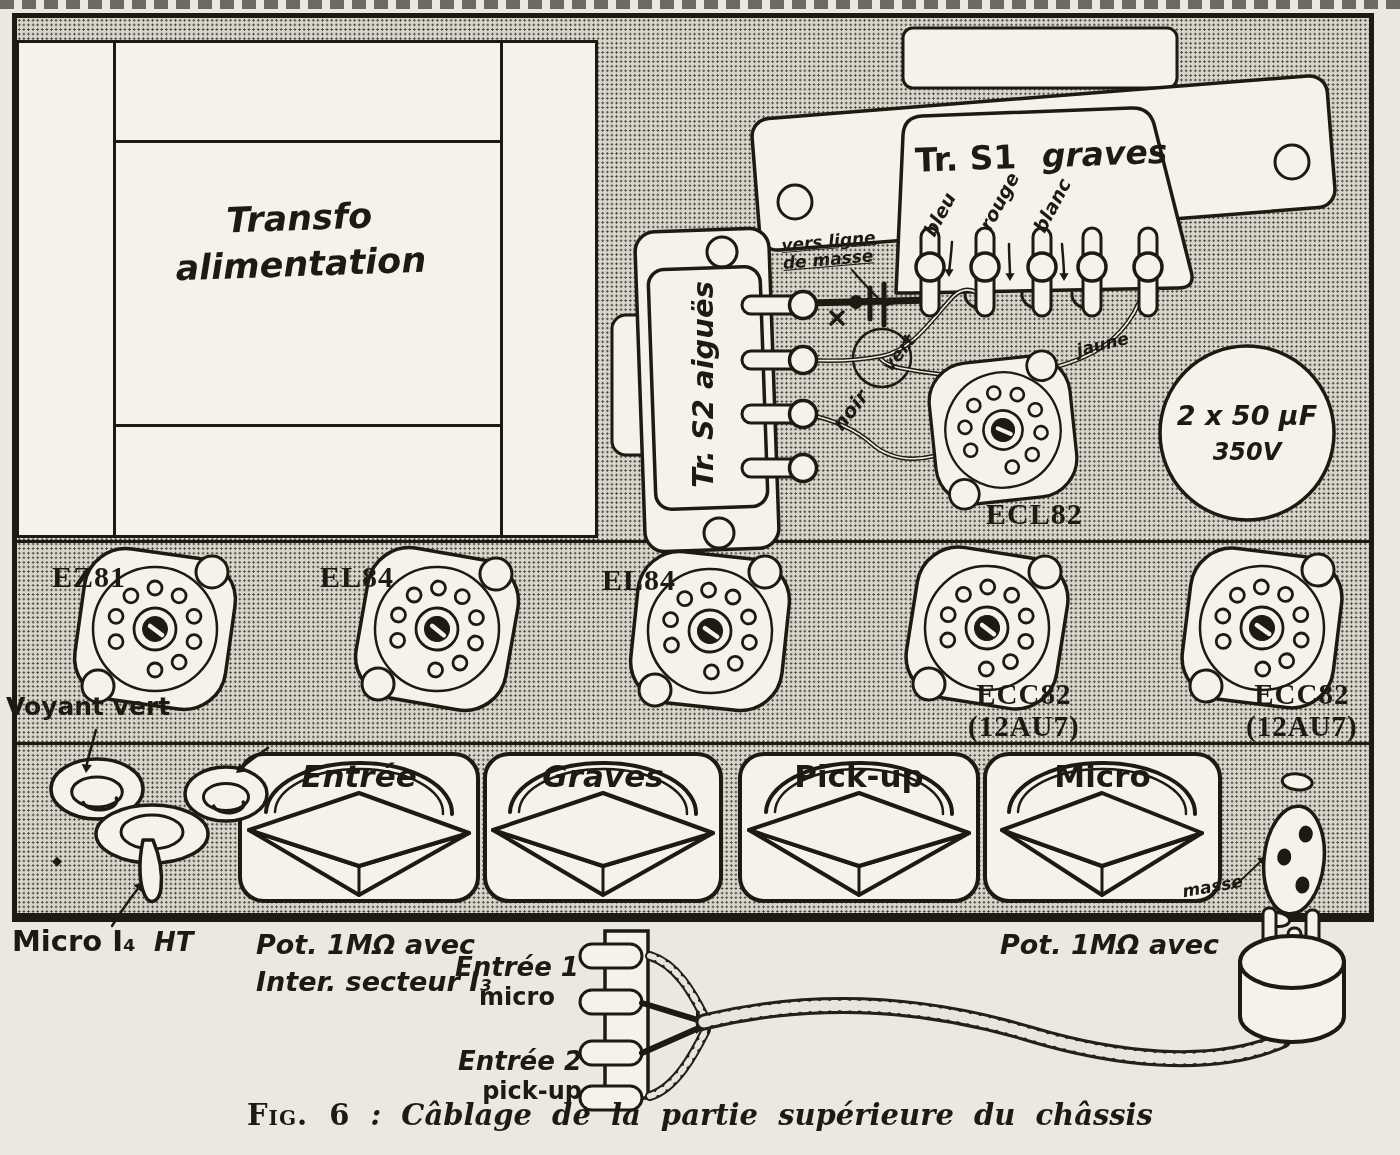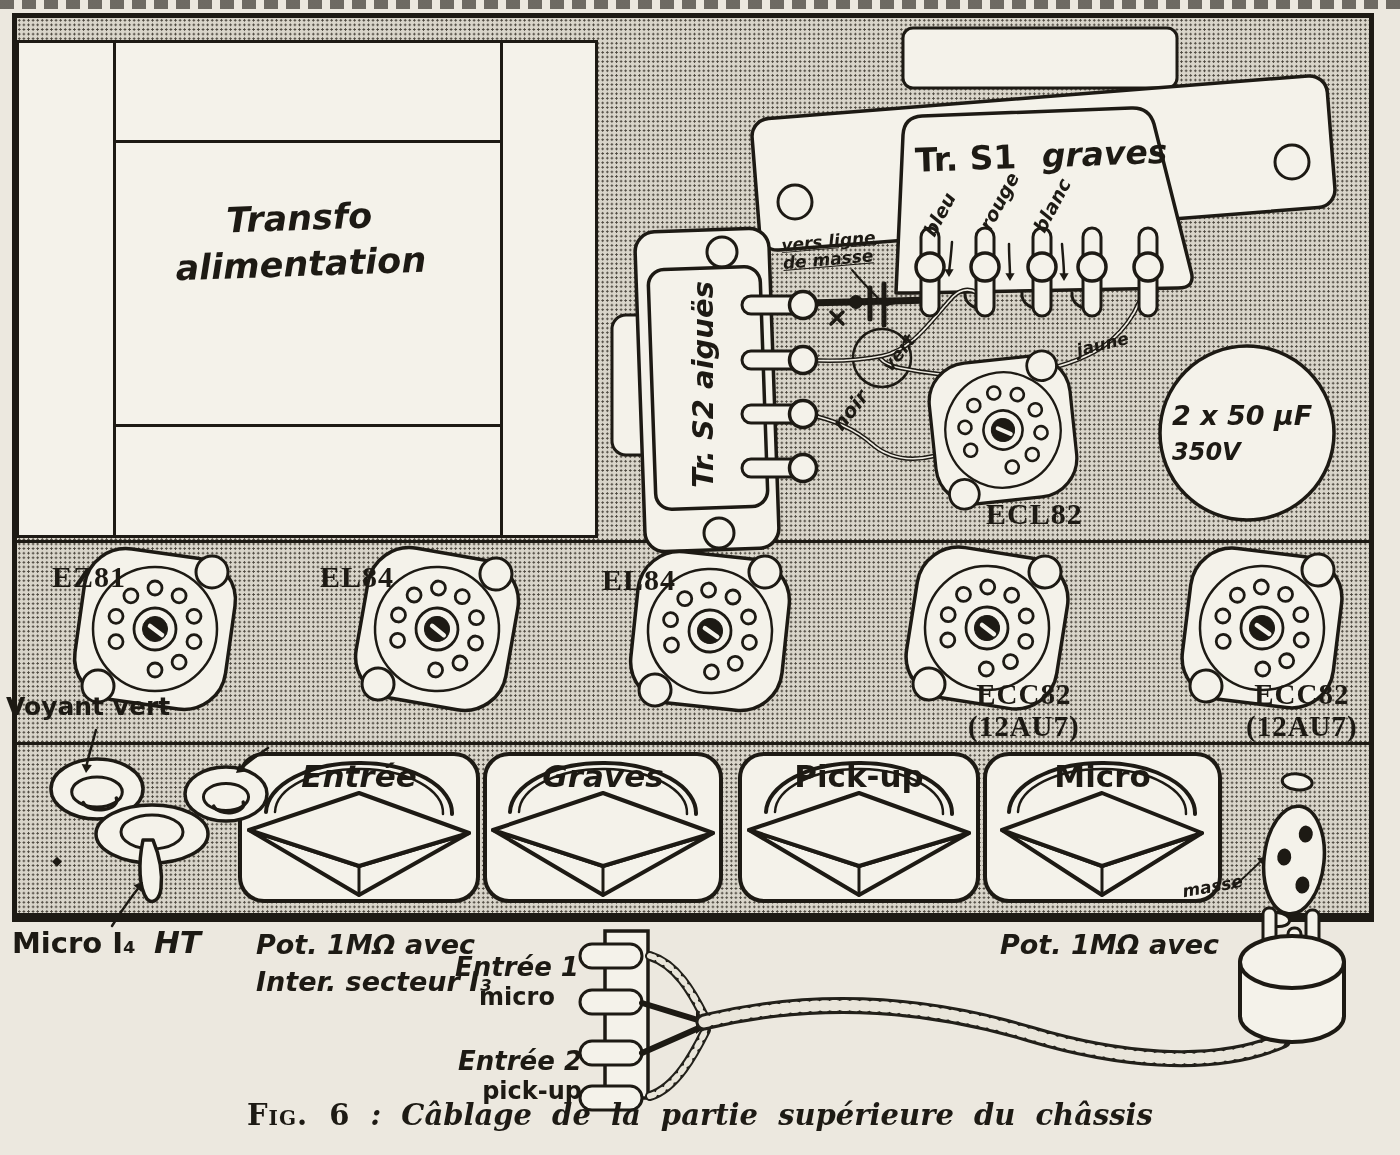--- a/index.html
+++ b/index.html
@@ -332,21 +332,21 @@
     <div style="text-decoration:underline;">de masse</div>
   </div>
 
   <div class="lbl wirelbl" style="left:1076px;top:334px;font-size:17px;transform:rotate(-14deg);">jaune</div>
   <div class="lbl wirelbl" style="left:878px;top:342px;font-size:18px;transform:rotate(-52deg);">vert</div>
   <div class="lbl wirelbl" style="left:828px;top:398px;font-size:20px;transform:rotate(-52deg);">noir</div>
 
   <div class="lbl" style="left:686px;top:492px;width:215px;text-align:center;font-size:29px;font-weight:bold;font-style:italic;
               transform:rotate(-90deg);transform-origin:0 0;">Tr. S2 aiguës</div>
 
-  <div class="lbl hand" style="left:1172px;top:398px;width:150px;text-align:left;font-size:27px;line-height:36px;">
+  <div class="lbl hand" style="left:1172px;top:398px;width:150px;text-align:center;font-size:27px;line-height:36px;">
     <div>2 x 50 µF</div>
     <div style="font-size:24px;">350V</div>
   </div>
 
   <div class="lbl tube" style="left:52px;top:560px;">EZ81</div>
   <div class="lbl tube" style="left:320px;top:560px;">EL84</div>
   <div class="lbl tube" style="left:602px;top:563px;">EL84</div>
   <div class="lbl tube" style="left:986px;top:497px;">ECL82</div>
   <div class="lbl tube" style="left:968px;top:678px;text-align:center;line-height:32px;font-size:29px;">
     <div>ECC82</div>
@@ -361,21 +361,21 @@
 
   <div class="lbl" style="left:238px;top:758px;width:242px;text-align:center;font-size:31px;font-weight:bold;font-style:italic;">Entrée</div>
   <div class="lbl" style="left:483px;top:758px;width:240px;text-align:center;font-size:31px;font-weight:bold;font-style:italic;">Graves</div>
   <div class="lbl" style="left:738px;top:758px;width:242px;text-align:center;font-size:31px;font-weight:bold;">Pick-up</div>
   <div class="lbl" style="left:983px;top:758px;width:239px;text-align:center;font-size:31px;font-weight:bold;">Micro</div>
 
   <div class="lbl wirelbl" style="left:1182px;top:876px;font-size:17px;transform:rotate(-10deg);">masse</div>
 
   <div class="lbl" style="left:12px;top:924px;font-size:29px;font-weight:bold;">
     <span>Micro I₄</span>
-    <span class="hand" style="font-size:31px;margin-left:8px;">HT</span>
+    <span class="hand" style="font-size:26px;margin-left:8px;">HT</span>
   </div>
 
   <div class="lbl hand" style="left:256px;top:926px;font-size:27px;line-height:37px;">
     <div>Pot. 1MΩ avec</div>
     <div>Inter. secteur I₃</div>
   </div>
   <div class="lbl hand" style="left:1000px;top:926px;font-size:27px;line-height:37px;">
     <div>Pot. 1MΩ avec</div>
   </div>
 

